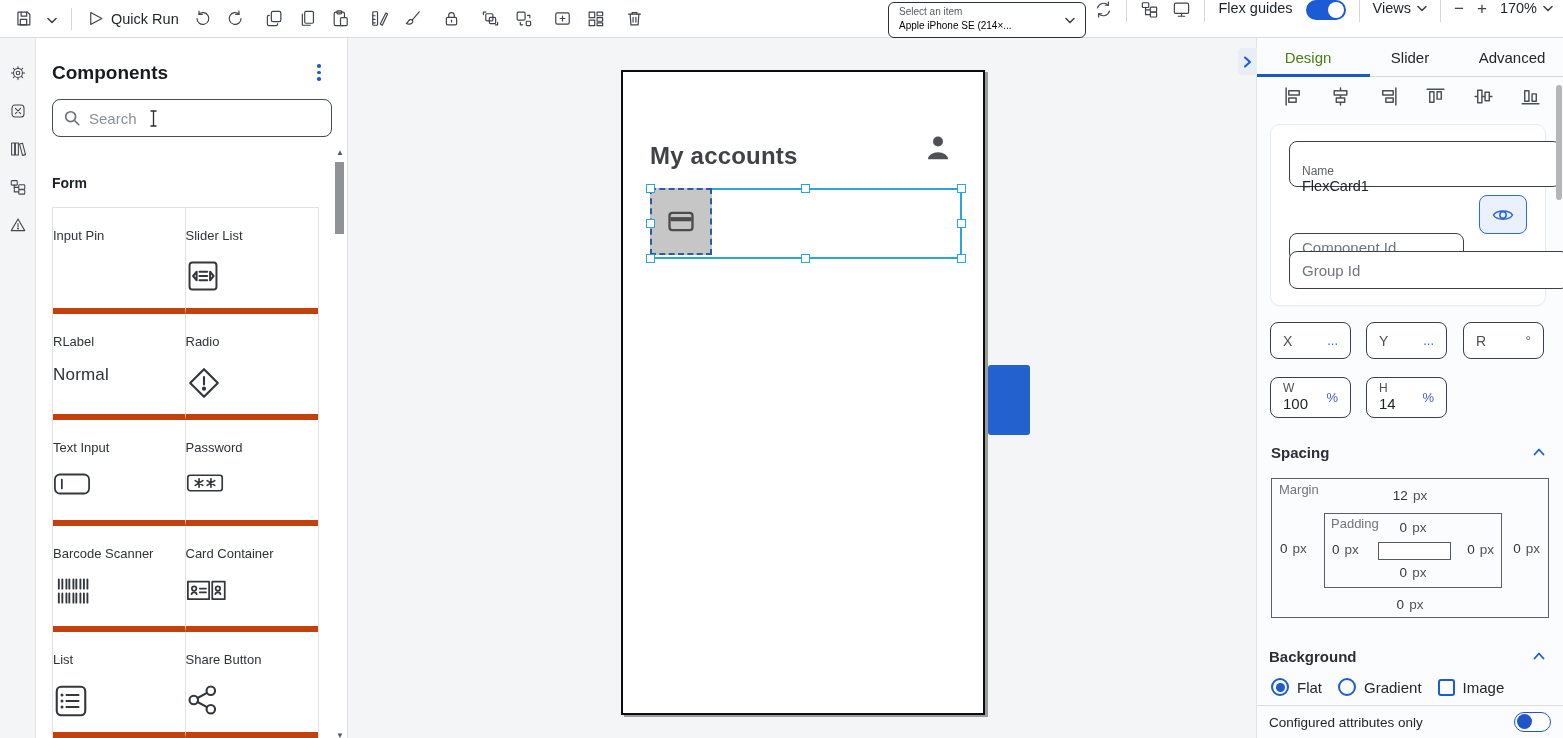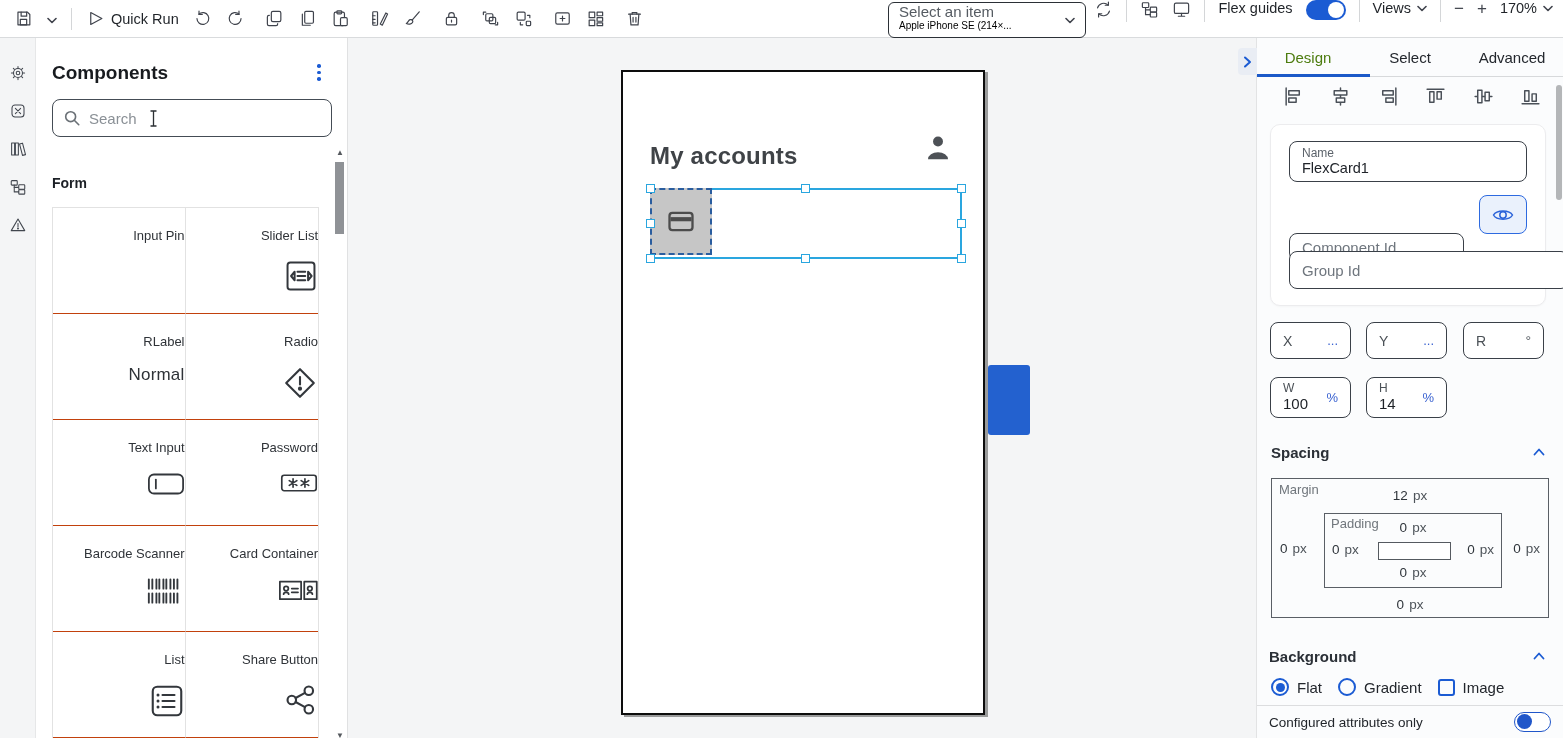--- a/index.html
+++ b/index.html
@@ -13,21 +13,21 @@
   .tb-left { display:flex; align-items:center; gap:14px; padding-left:14px; }
   .tb-sep { width:1px; height:22px; background:#d4d6d8; }
   .tico { width:19px; height:19px; stroke:#3f434c; fill:none; stroke-width:1.5;
           stroke-linecap:round; stroke-linejoin:round; display:block; cursor:pointer; }
   .tb-btn { display:flex; align-items:center; gap:6px; cursor:pointer; }
   .tb-label { font-size:14.5px; color:#1f2328; }
   .device-box { position:absolute; left:888px; top:2px; width:198px; height:36px;
                 border:1.5px solid #2b3036; border-radius:6px; background:#fff;
                 padding:2px 10px; cursor:pointer; display:flex; align-items:center; }
   .device-text { flex:1; min-width:0; }
-  .device-label { font-size:15px; color:#555b62; display:block; line-height:12px; }
+  .device-label { font-size:10px; color:#555b62; display:block; line-height:12px; }
   .device-value { font-size:10px; color:#000000; display:block; line-height:16px; white-space:nowrap; }
   .tb-right { position:absolute; right:10px; top:0; height:38px; display:flex; align-items:flex-start; gap:13px; }
   .toggle-on { width:40px; height:20px; border-radius:10px; background:#1b5bd3; position:relative; cursor:pointer; }
   .toggle-on .knob { position:absolute; right:2px; top:2px; width:16px; height:16px; border-radius:50%; background:#fff; }
   .chev { width:10px; height:7px; stroke:#3f434c; fill:none; stroke-width:1.6; stroke-linecap:round; stroke-linejoin:round; }
   .zoom-sign { font-size:17px; color:#3f434c; cursor:pointer; line-height:1; }
 
   
   .rail { position:absolute; left:0; top:38px; width:36px; height:700px; background:#f4f5f6;
           border-right:1px solid #e6e7e8; display:flex; flex-direction:column; align-items:center;
@@ -44,22 +44,22 @@
   .searchbox { position:absolute; left:16px; top:61px; width:280px; height:38px;
                border:1.5px solid #444c55; border-radius:8px; background:#fff;
                display:flex; align-items:center; padding:0 10px; gap:8px; }
   .searchbox input { border:none; outline:none; flex:1; font-size:15px; color:#23272d;
                      font-family:"Liberation Sans",sans-serif; background:transparent; }
   .searchbox input::placeholder { color:#8a9096; }
   .section-label { position:absolute; left:16px; top:137px; font-size:14px; font-weight:700; color:#1c2026; }
   .cgrid { position:absolute; left:16px; top:169px; width:267px; height:531px;
            border:1px solid #e2e2e2; border-bottom:none; display:grid;
            grid-template-columns:1fr 1fr; grid-auto-rows:106px; overflow:hidden; background:#fff; }
-  .cell { border-right:1px solid #e2e2e2; border-bottom:1px solid #c2410c;
-          display:flex; flex-direction:column; align-items:flex-end; padding-top:20px; gap:16px; cursor:pointer; }
+  .cell { border-right:1px solid #e2e2e2; border-bottom:6px solid #c2410c;
+          display:flex; flex-direction:column; align-items:flex-start; padding-top:20px; gap:16px; cursor:pointer; }
   .cell:nth-child(2n){ border-right:none; }
   .cell-label { font-size:13px; color:#2f3338; }
   .cicon { stroke:#33373c; fill:none; stroke-width:1.4; stroke-linecap:round; stroke-linejoin:round; }
   .rlabel-preview { font-size:17px; color:#2e3237; letter-spacing:.2px; }
   
   .cscroll { position:absolute; right:2px; top:110px; width:10px; height:588px; }
   .cscroll .thumb { position:absolute; left:0; top:14px; width:9px; height:72px; background:#8f9296; cursor:pointer; }
   .cscroll .arr { position:absolute; left:1px; font-size:8px; color:#55595e; cursor:pointer; }
 
   
@@ -86,21 +86,21 @@
   .tab { flex:1; display:flex; align-items:center; justify-content:center; font-size:15px;
          color:#23272d; cursor:pointer; }
   .tab.active { color:#4d7c0f; }
   .tab-underline { position:absolute; left:0; bottom:-1px; width:113px; height:3px; background:#1b59c8; }
   .align-row { position:absolute; left:26px; top:48px; width:258px; display:flex; justify-content:space-between; }
   .aico { width:21px; height:21px; stroke:#4a5058; fill:none; stroke-width:1.4;
           stroke-linecap:round; stroke-linejoin:round; cursor:pointer; }
   .fieldcard { position:absolute; left:13px; top:86px; width:276px; height:182px; background:#fff;
                border:1px solid #ececee; border-radius:10px; box-shadow:0 1px 2px rgba(0,0,0,.03); }
   .ibox { border:1.5px solid #3a4048; border-radius:8px; background:#fff; position:absolute; }
-  .name-field { left:18px; top:16px; width:238px; height:41px; padding:4px 12px; cursor:text; }
+  .name-field { left:18px; top:16px; width:272px; height:41px; padding:22px 12px; cursor:text; }
   .name-field .flabel { font-size:12px; color:#5c636b; display:block; line-height:14px; }
   .name-field .fvalue { font-size:14.5px; color:#20242a; display:block; line-height:17px; }
   .ibox input { border:none; outline:none; width:100%; height:100%; font-size:15px;
                 font-family:"Liberation Sans",sans-serif; color:#23272d; background:transparent; padding:0 12px; border-radius:8px; }
   .ibox input::placeholder { color:#6f767e; }
   .compid { left:18px; top:71px; width:175px; height:28px;margin-top:37px; }
   .eye-btn { position:absolute; left:208px; top:70px; width:48px; height:39px; background:#eaf1fc;
              border:1.5px solid #2d6ae0; border-radius:8px; display:flex; align-items:center;
              justify-content:center; cursor:pointer; }
   .groupid { left:18px; top:126px; width:280px; height:38px; }
@@ -488,21 +488,21 @@
 
   <div class="ipanel">
     <div class="collapse-chip">
       <svg width="9" height="12" viewBox="0 0 9 12" style="stroke:#1b5bd3;fill:none;stroke-width:2;stroke-linecap:round;stroke-linejoin:round">
           <polyline points="2,1.5 7,6 2,10.5"></polyline>
         </svg>
     </div>
 
     <div class="tabs">
       <div class="tab active">Design</div>
-      <div class="tab">Select</div>
+      <div class="tab">Slider</div>
       <div class="tab">Advanced</div>
       <div class="tab-underline"></div>
     </div>
 
     <div class="align-row">
       <svg class="aico" viewBox="0 0 20 20">
           <path d="M3 2v16"></path>
           <rect x="5.5" y="4.5" width="10" height="4"></rect>
           <rect x="5.5" y="11.5" width="7" height="4"></rect>
         </svg>

